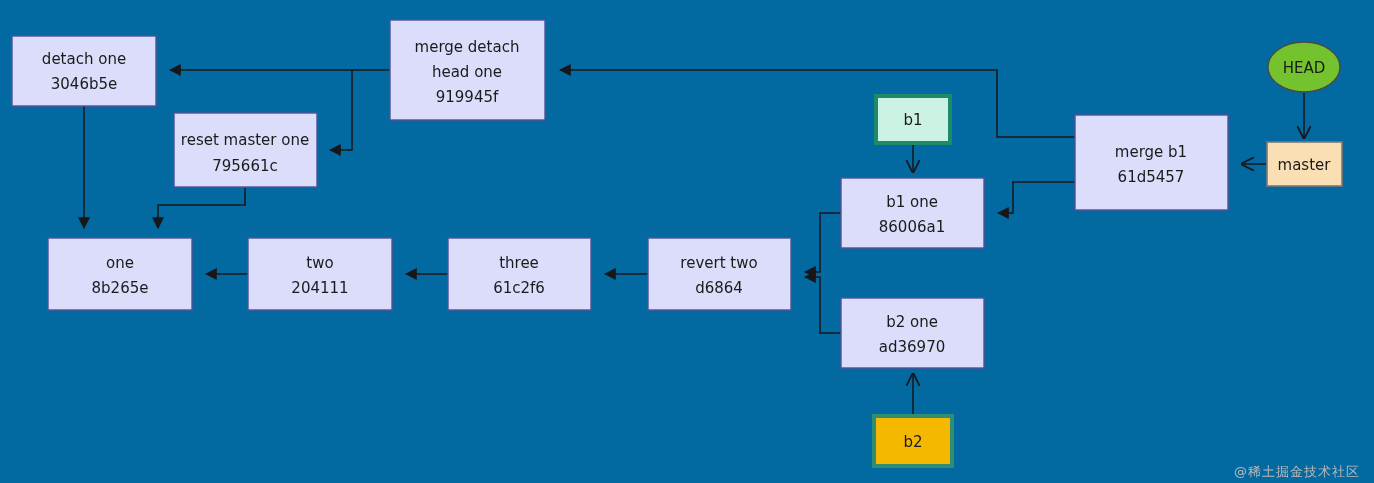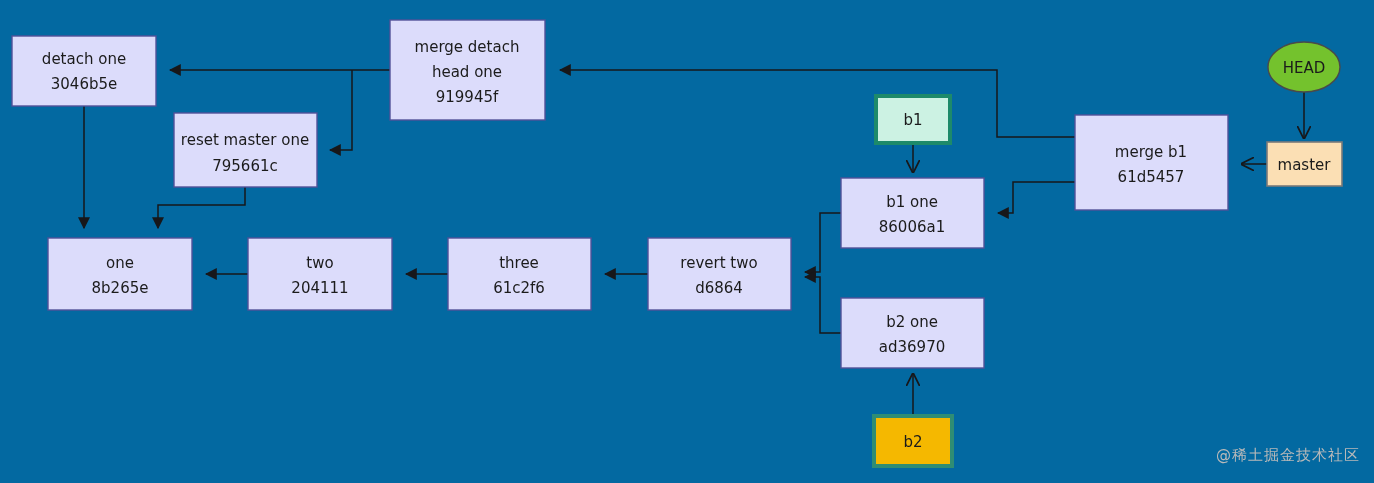--- a/index.html
+++ b/index.html
@@ -66,23 +66,23 @@
     dominant-baseline: middle;
   }
   .edge {
     fill: none;
     stroke: #17171a;
     stroke-width: 1.5;
   }
   .watermark {
     position: absolute;
     right: 14px;
-    bottom: 18px;
-    font-family: "DejaVu Sans", "Liberation Sans", sans-serif;
-    font-size: 15px;
+    bottom: 2px;
+    font-family: "DejaVu Sans", "Liberation Sans", sans-serif;
+    font-size: 13px;
     color: #b9b9b9;
     letter-spacing: 1px;
     user-select: none;
   }
 </style>
 </head>
 <body>
 
 <div id="diagram-root">
 

